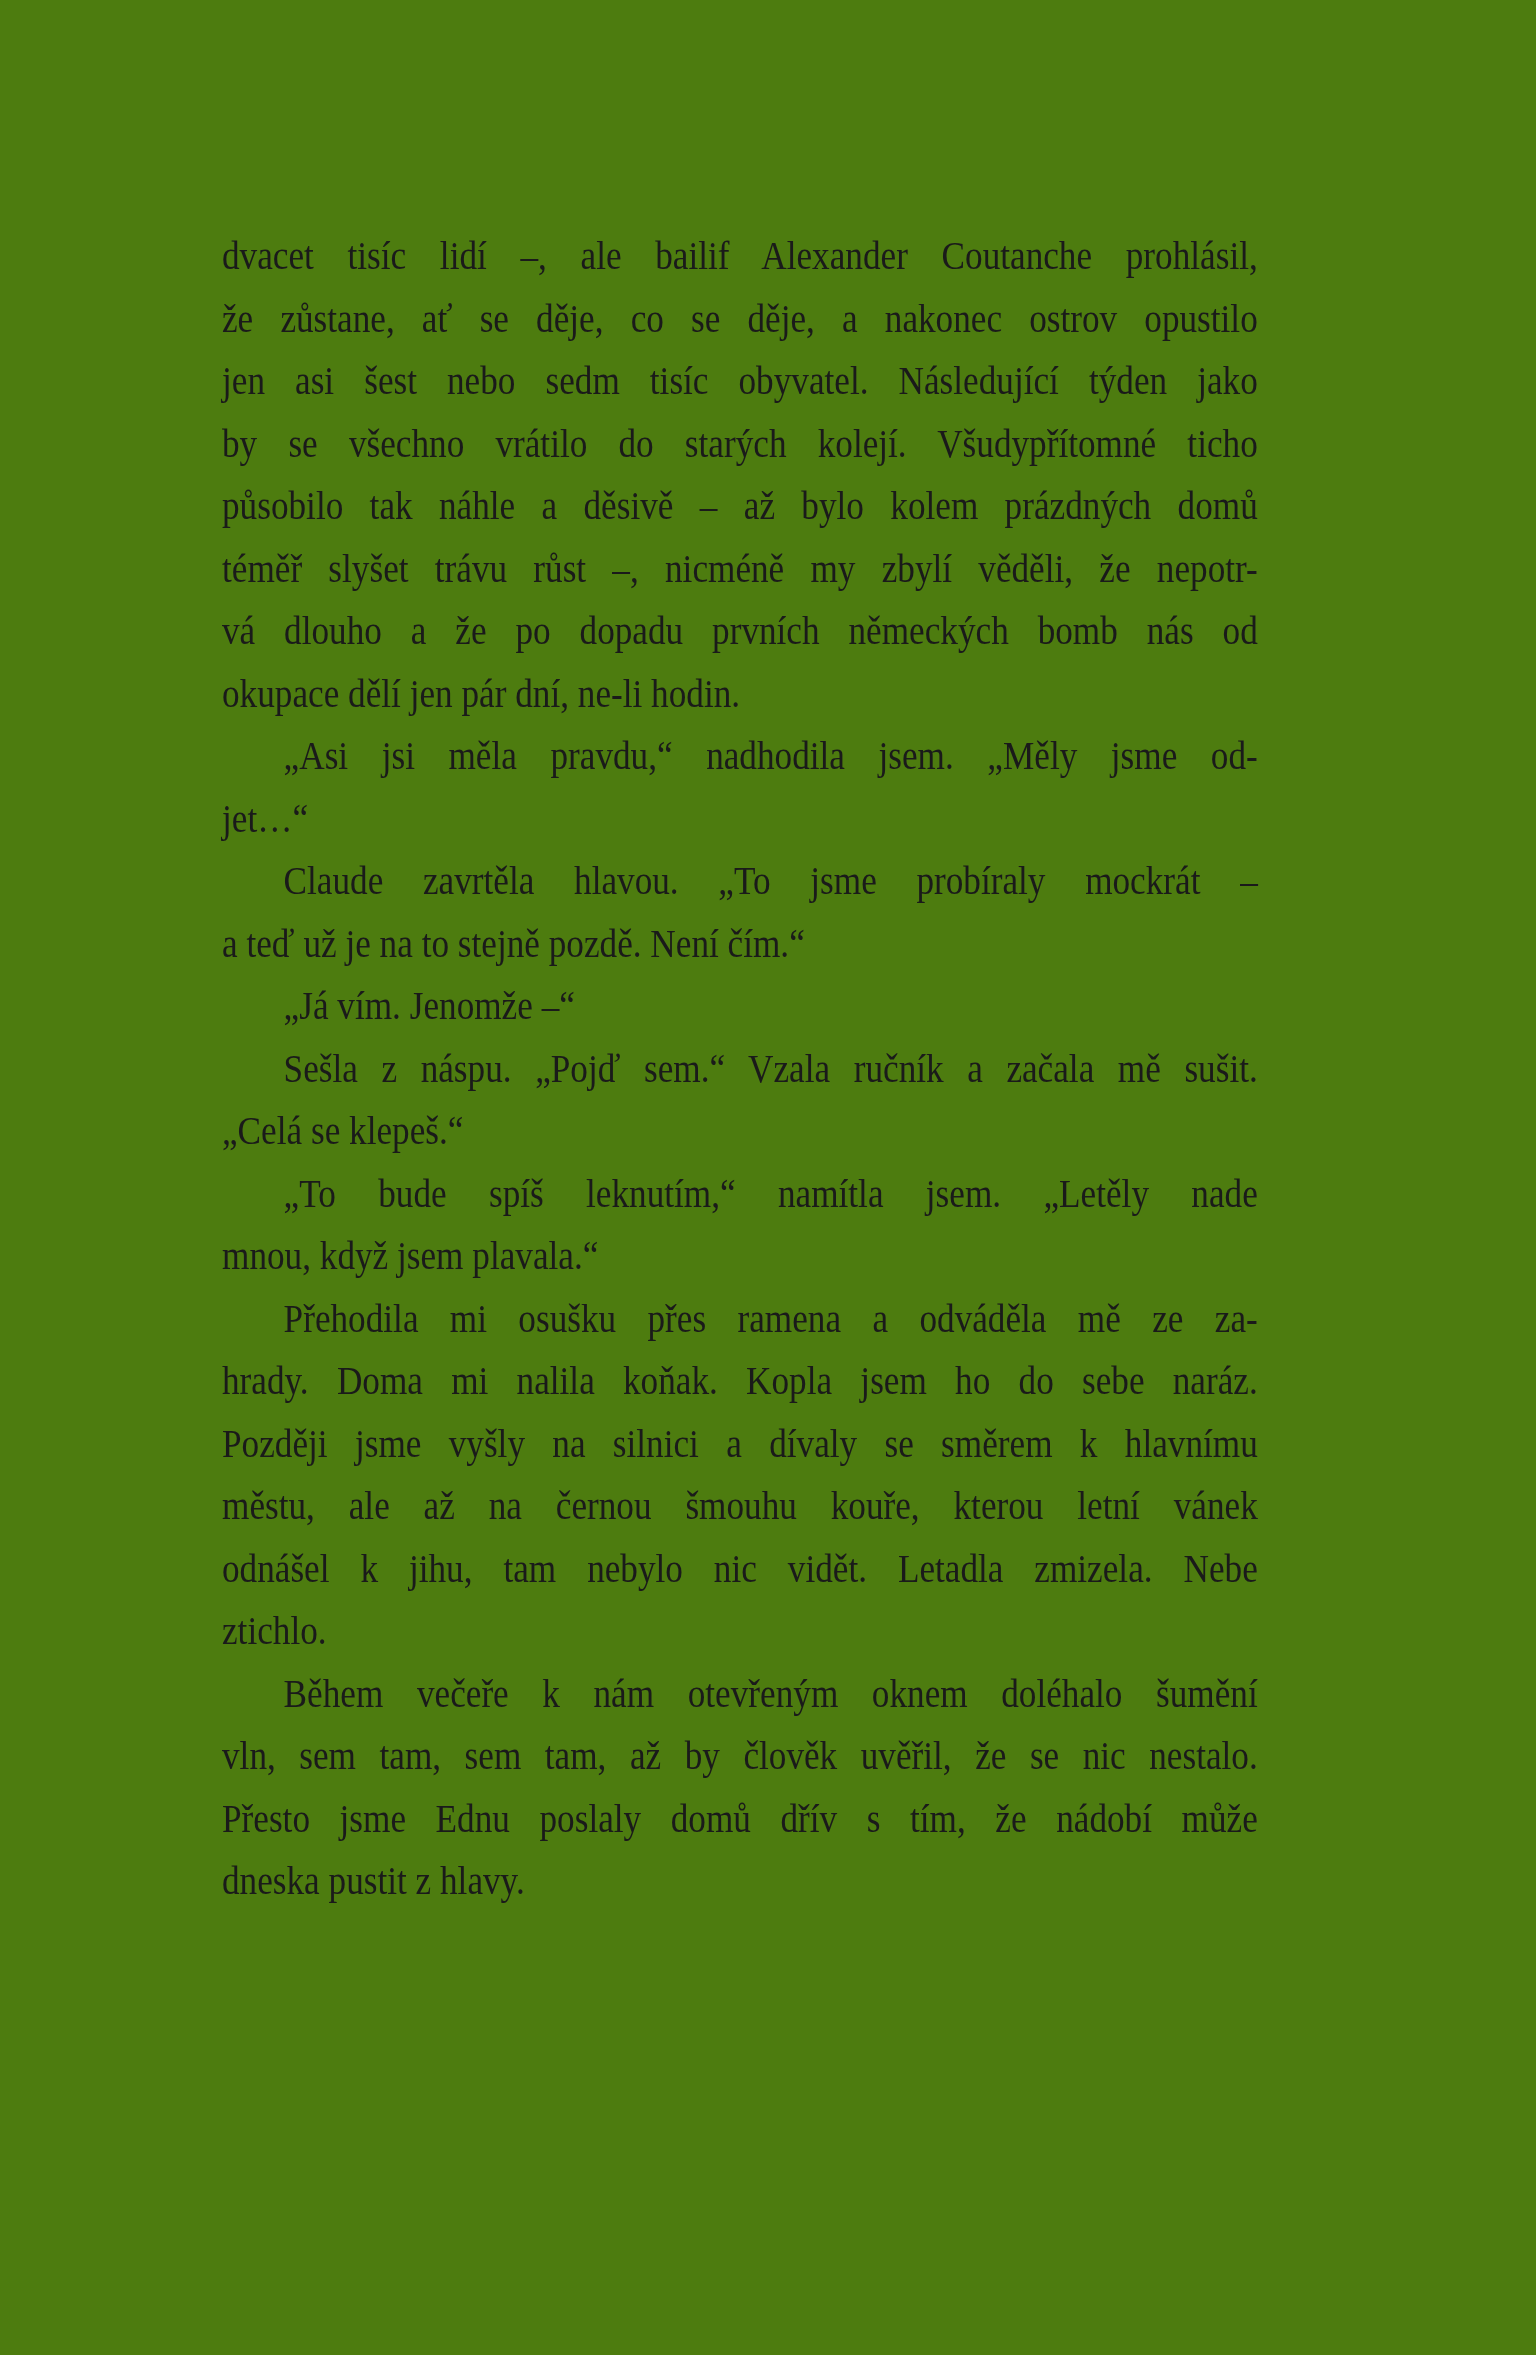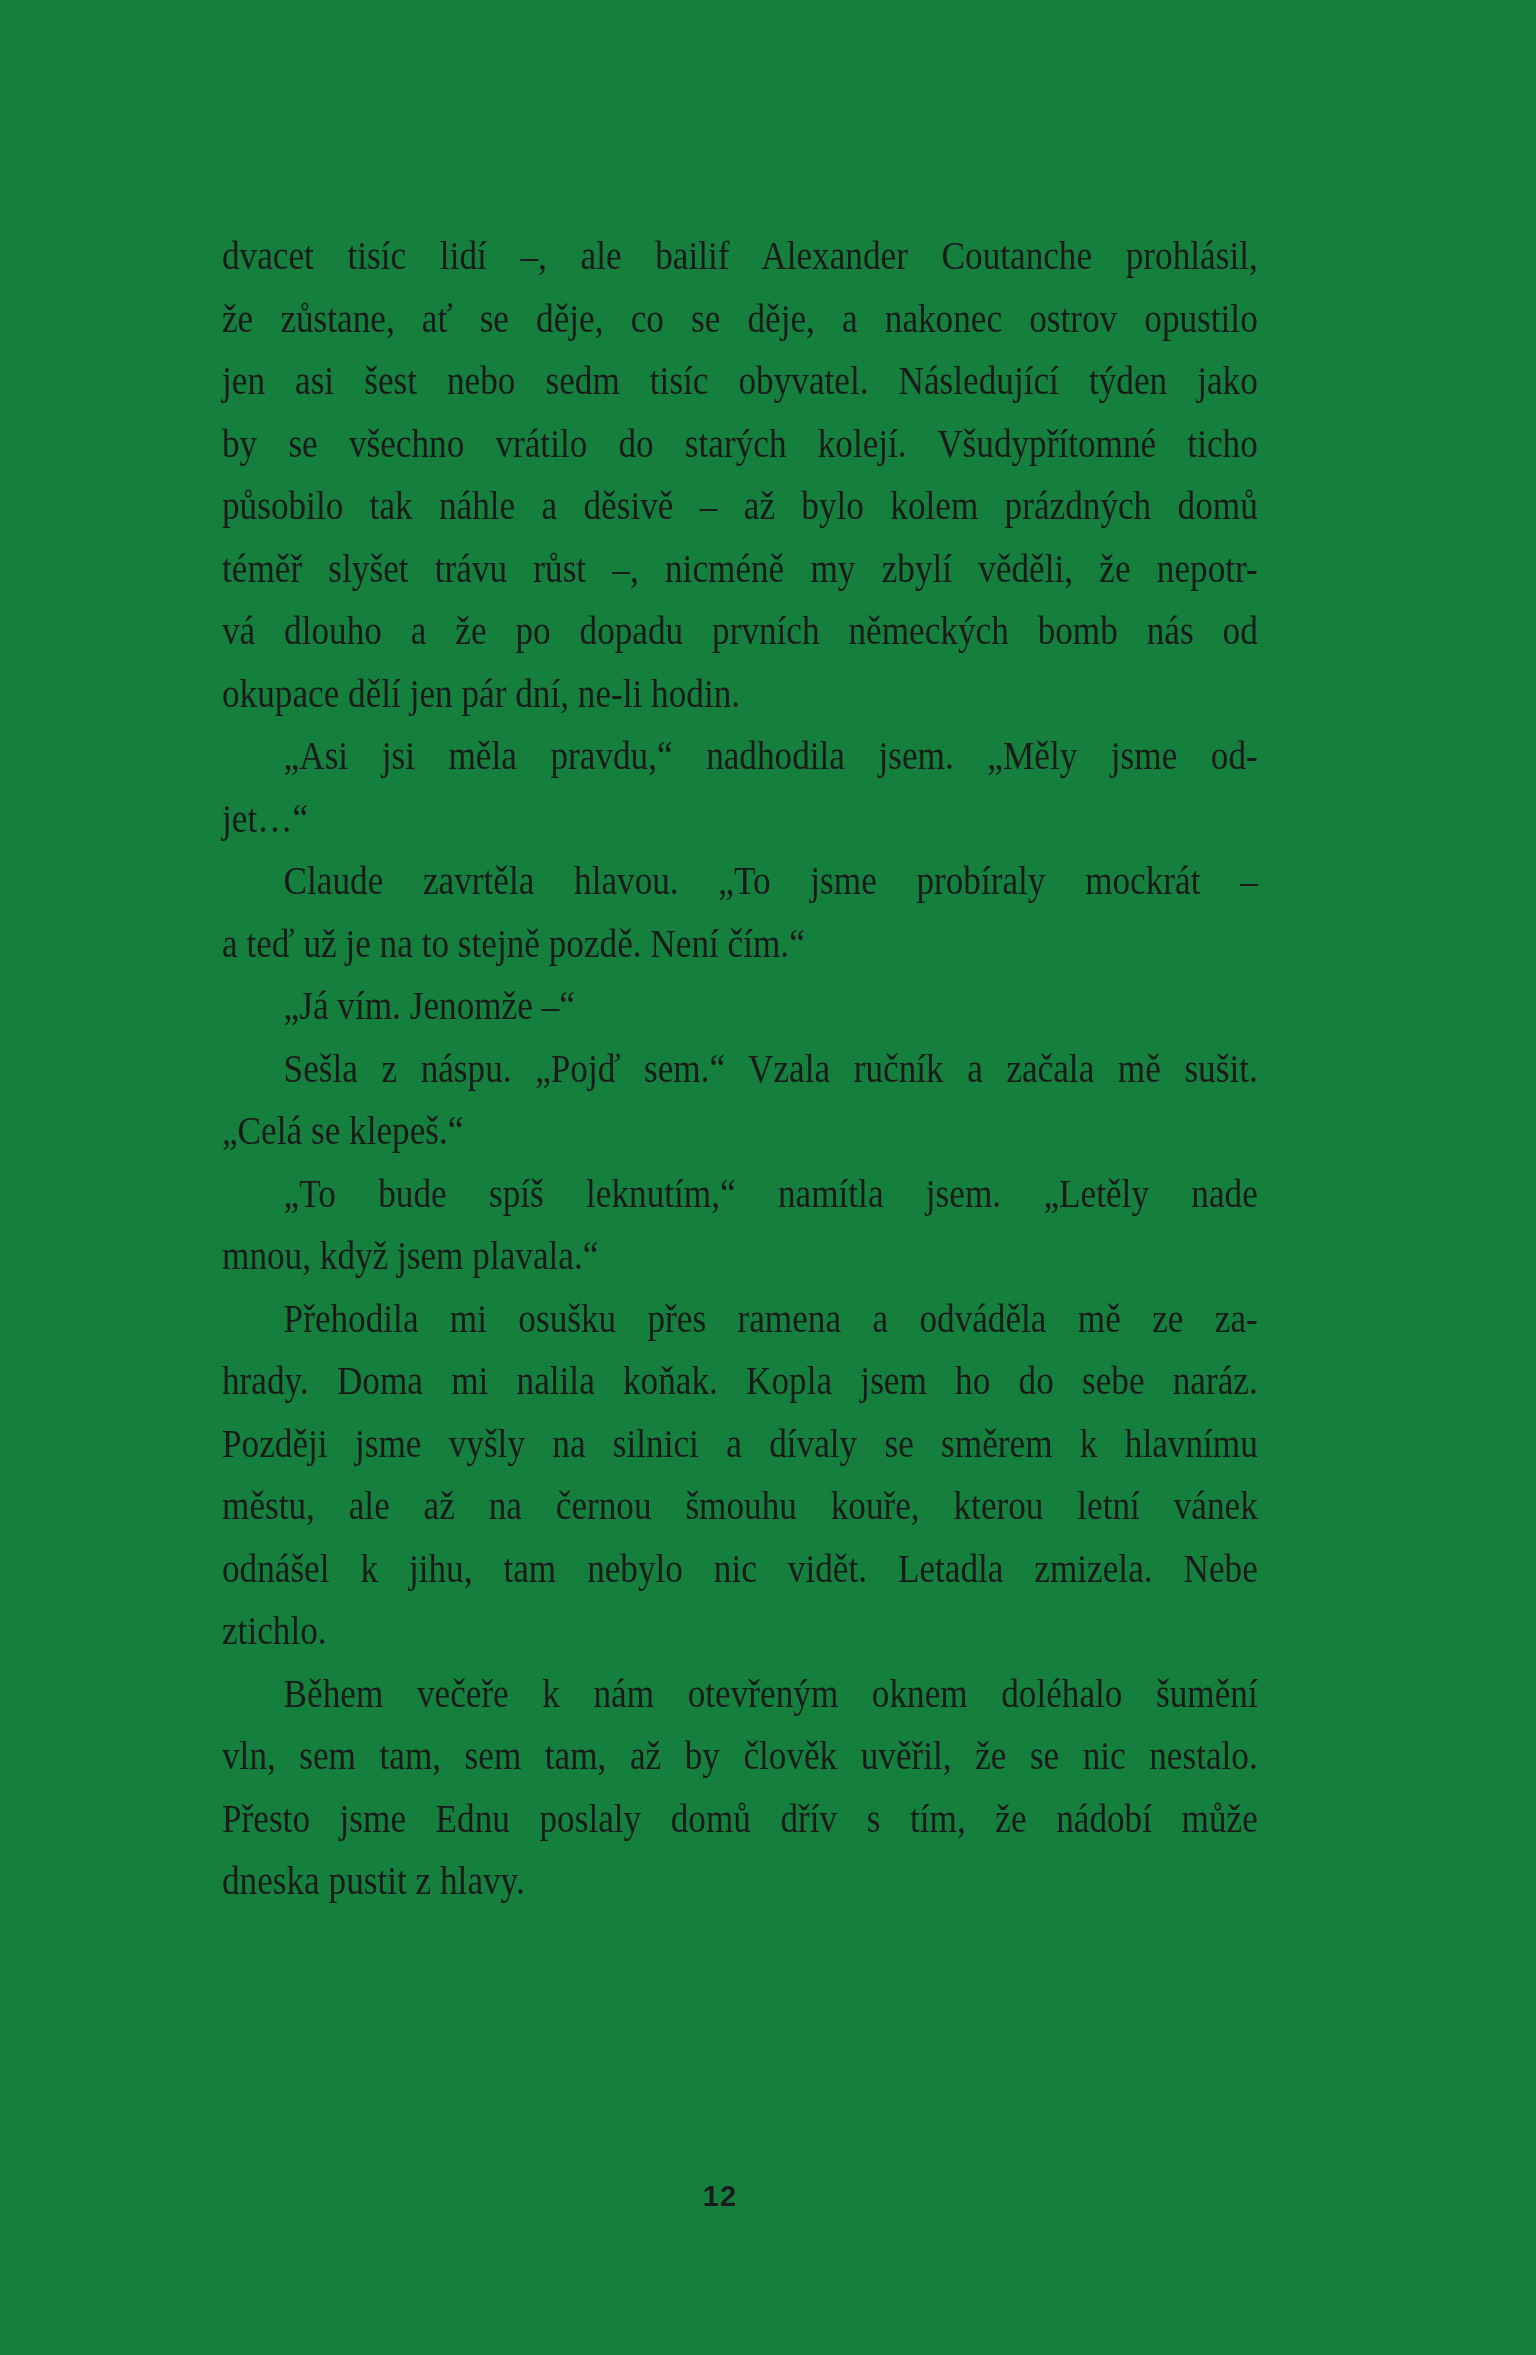--- a/index.html
+++ b/index.html
@@ -10,21 +10,21 @@
     width: 1536px;
     height: 2355px;
     background: #ffffff;
     position: relative;
     overflow: hidden;
     font-family: "Liberation Serif", serif;
   }
   .page {
     position: absolute;
     inset: 0;
-    background: #15803d;
+    background: #4d7c0f;
   }
   
   .text-block {
     position: absolute;
     left: 222px;
     top: 225px;
     width: 1177px;
     transform: scaleX(0.88);
     transform-origin: left top;
     font-size: 40px;
@@ -85,14 +85,13 @@
       <div class="line">hrady. Doma mi nalila koňak. Kopla jsem ho do sebe naráz.</div>
       <div class="line">Později jsme vyšly na silnici a dívaly se směrem k hlavnímu</div>
       <div class="line">městu, ale až na černou šmouhu kouře, kterou letní vánek</div>
       <div class="line">odnášel k jihu, tam nebylo nic vidět. Letadla zmizela. Nebe</div>
       <div class="line end">ztichlo.</div>
       <div class="line indent">Během večeře k nám otevřeným oknem doléhalo šumění</div>
       <div class="line">vln, sem tam, sem tam, až by člověk uvěřil, že se nic nestalo.</div>
       <div class="line">Přesto jsme Ednu poslaly domů dřív s tím, že nádobí může</div>
       <div class="line end">dneska pustit z hlavy.</div>
     </main>
-  <div class="page-number">12</div>
 </div>
 
 </body></html>

